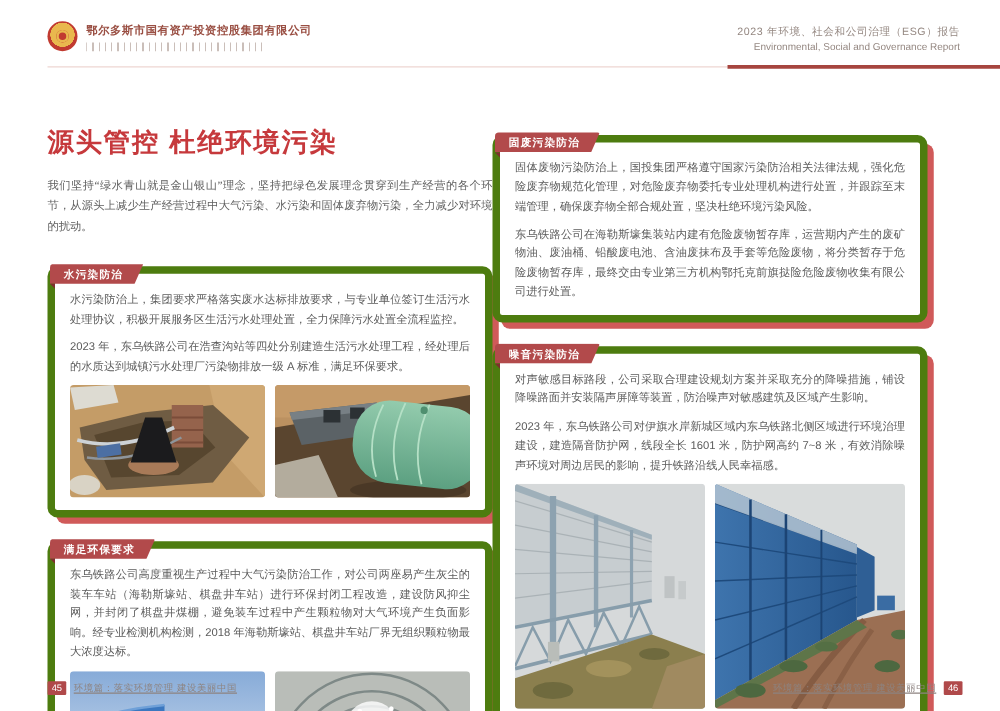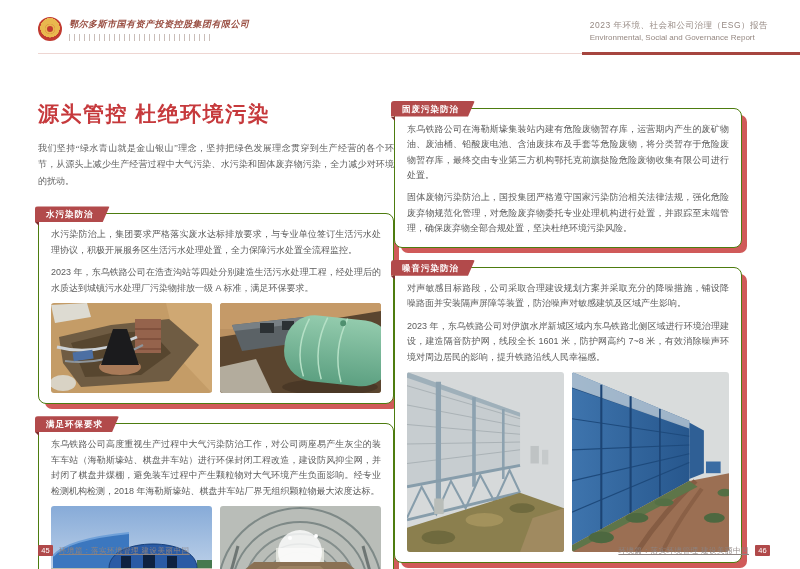--- a/index.html
+++ b/index.html
@@ -2,42 +2,42 @@
 <html><head>
 <meta charset="utf-8">
 <style>
   html,body{margin:0;padding:0;background:#ffffff;}
   .sheet{
     position:relative;width:800px;height:569px;background:#fff;overflow:hidden;
     font-family:"Liberation Sans",sans-serif;outline:1px solid #ededed;
   }
   
   .hdr{display:flex;justify-content:space-between;align-items:flex-start;padding:17px 32px 0 38px;}
-  .hdr-left{display:flex;align-items:flex-end;gap:7px;font-style:italic;}
+  .hdr-left{display:flex;align-items:flex-end;gap:7px;}
   .logo{width:24px;height:24px;border-radius:50%;background:radial-gradient(circle at 50% 45%, #e9b84e 0 54%, #c13a30 55% 100%);
         display:flex;align-items:center;justify-content:center;flex:0 0 auto;}
   .logo-inner{width:10px;height:10px;border-radius:50%;background:#c13a30;box-shadow:0 0 0 2px #e9b84e inset;}
   .cn-block{display:flex;flex-direction:column;gap:3px;}
   .cn-name{font-size:9px;font-weight:bold;color:#9a4f43;letter-spacing:.5px;}
   .mong{width:142px;height:7px;opacity:.75;
         background:repeating-linear-gradient(90deg,#b9a9a2 0 1px,transparent 1px 5px);}
-  .hdr-right{color:#958882;line-height:1.55;padding-top:2px;}
+  .hdr-right{text-align:right;color:#958882;line-height:1.55;padding-top:2px;}
   .rt-zh{font-size:8.5px;letter-spacing:.5px;}
   .rt-en{font-size:8px;}
   .divider{display:flex;align-items:center;margin:7px 0 0 38px;}
   .divider .thin{flex:1;height:1px;background:#eed6d2;}
   .divider .accent{width:218px;height:3px;background:#a6453f;}
   
   .main{display:flex;padding:8px 30px 16px 38px;margin-top:33px;}
   .col-l{width:356px;flex:0 0 auto;}
   .col-r{width:348px;flex:0 0 auto;margin-top:12px;}
   .page-title{font-size:21px;font-weight:bold;color:#c6393c;letter-spacing:1.5px;margin:4px 0 0 0;}
   .intro{font-size:9px;color:#5f5f5f;line-height:1.85;text-align:justify;margin-top:12px;font-family:Liberation Serif, serif;}
   
-  .secbox{position:relative;border:1px solid #4d7c0f;border-radius:8px;background:#fff;
+  .secbox{position:relative;border:6px solid #4d7c0f;border-radius:8px;background:#fff;
           box-shadow:6px 6px 0 -1px #d05a59;}
   .secbox.mt1{margin-top:24px;}
   .secbox.mt2{margin-top:19px;}
   .ribbon{position:absolute;top:-8px;left:-4px;height:16px;line-height:16px;padding:0 16px 0 11px;
           background:#b24a4b;color:#fff;font-size:8.5px;font-weight:bold;letter-spacing:1px;
           border-radius:3px 2px 2px 0;clip-path:polygon(0 0,100% 0,calc(100% - 7px) 100%,0 100%);}
   .fold{position:absolute;top:8px;left:-4px;width:0;height:0;
         border-top:4px solid #7e2f2e;border-left:4px solid transparent;}
   .boxbody{padding:13px 12px 10px 12px;}
   .boxbody p{margin:0;font-size:9px;color:#5c5c5c;line-height:1.72;text-align:justify;}
@@ -181,22 +181,22 @@
     </div>
 
     <div class="col-r">
 
       <div class="secbox">
         <div class="ribbon">
           <span>固废污染防治</span>
         </div>
           <div class="fold"></div>
         <div class="boxbody">
+          <p>固体废物污染防治上，国投集团严格遵守国家污染防治相关法律法规，强化危险废弃物规范化管理，对危险废弃物委托专业处理机构进行处置，并跟踪至末端管理，确保废弃物全部合规处置，坚决杜绝环境污染风险。</p>
           <p>东乌铁路公司在海勒斯壕集装站内建有危险废物暂存库，运营期内产生的废矿物油、废油桶、铅酸废电池、含油废抹布及手套等危险废物，将分类暂存于危险废物暂存库，最终交由专业第三方机构鄂托克前旗挞险危险废物收集有限公司进行处置。</p>
-          <p>固体废物污染防治上，国投集团严格遵守国家污染防治相关法律法规，强化危险废弃物规范化管理，对危险废弃物委托专业处理机构进行处置，并跟踪至末端管理，确保废弃物全部合规处置，坚决杜绝环境污染风险。</p>
         </div>
       </div>
 
       <div class="secbox mt2">
         <div class="ribbon">
           <span>噪音污染防治</span>
         </div>
           <div class="fold"></div>
         <div class="boxbody">
           <p>对声敏感目标路段，公司采取合理建设规划方案并采取充分的降噪措施，铺设降噪路面并安装隔声屏障等装置，防治噪声对敏感建筑及区域产生影响。</p>

